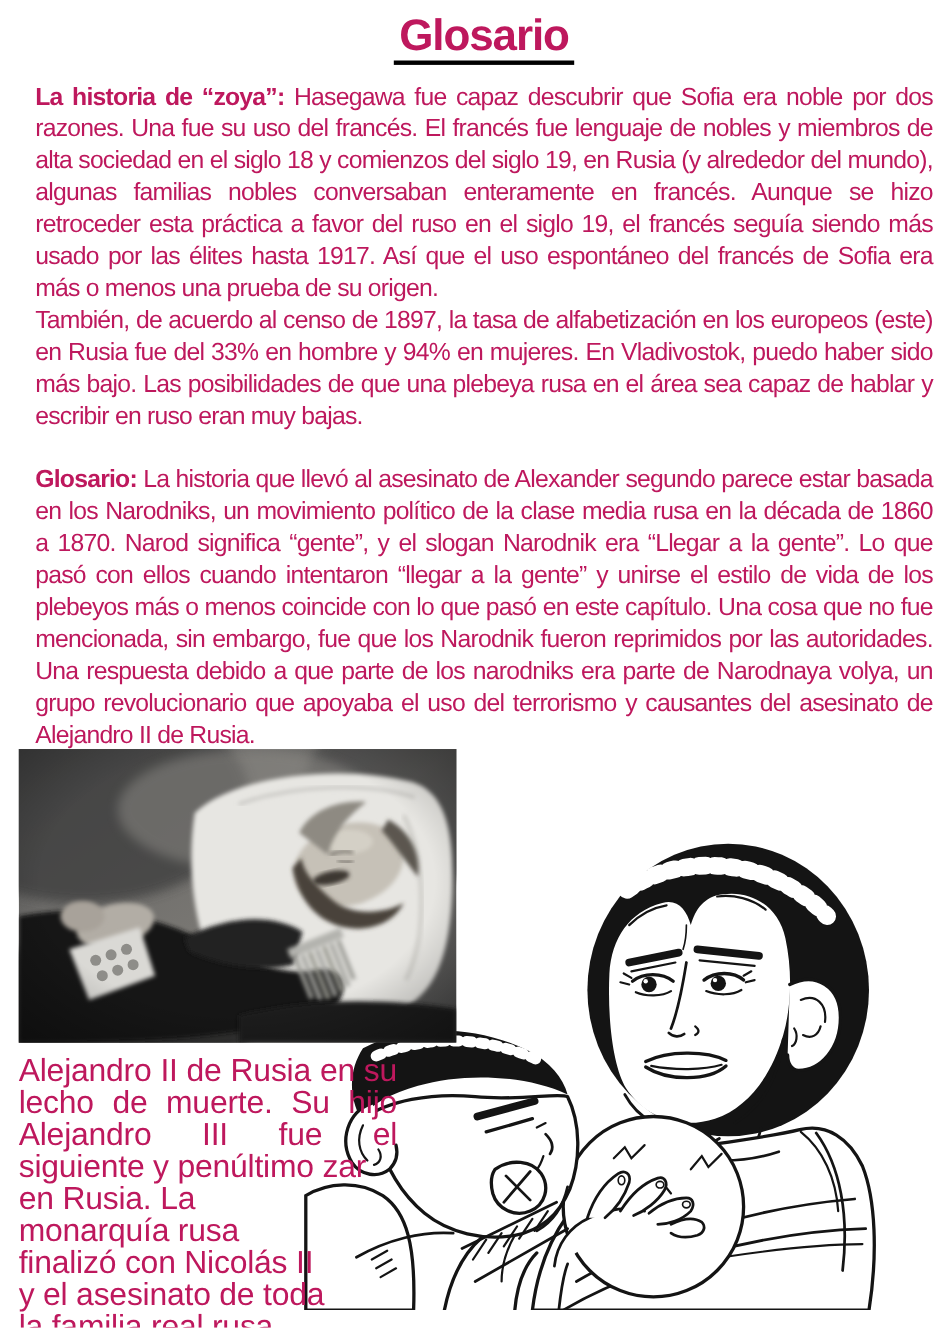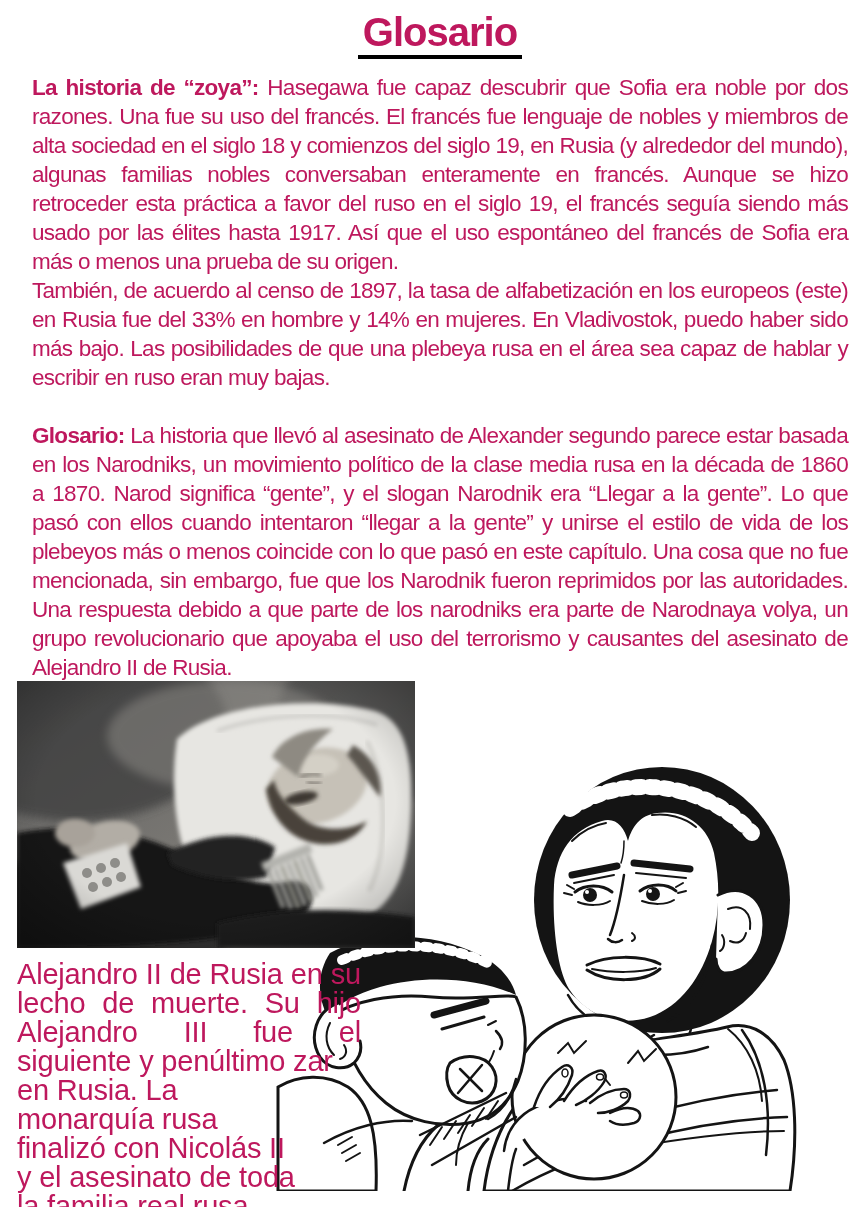--- a/index.html
+++ b/index.html
@@ -49,21 +49,21 @@
 <div class="page">
 
   <div class="content">
     <div class="title-wrap">
       <span class="page-title">Glosario</span>
     </div>
 
     <p class="para">
       <span class="term">La historia de “zoya”:</span>
       <span>Hasegawa fue capaz descubrir que Sofia era noble por dos razones. Una fue su uso del francés. El francés fue lenguaje de nobles y miembros de alta sociedad en el siglo 18 y comienzos del siglo 19, en Rusia (y alrededor del mundo), algunas familias nobles conversaban enteramente en francés. Aunque se hizo retroceder esta práctica a favor del ruso en el siglo 19, el francés seguía siendo más usado por las élites hasta 1917. Así que el uso espontáneo del francés de Sofia era más o menos una prueba de su origen.</span>
-      <span style="display:block">También, de acuerdo al censo de 1897, la tasa de alfabetización en los europeos (este) en Rusia fue del 33% en hombre y 14% en mujeres. En Vladivostok, puedo haber sido más bajo. Las posibilidades de que una plebeya rusa en el área sea capaz de hablar y escribir en ruso eran muy bajas.</span>
+      <span style="display:block">También, de acuerdo al censo de 1897, la tasa de alfabetización en los europeos (este) en Rusia fue del 33% en hombre y 94% en mujeres. En Vladivostok, puedo haber sido más bajo. Las posibilidades de que una plebeya rusa en el área sea capaz de hablar y escribir en ruso eran muy bajas.</span>
     </p>
 
     <p class="para">
       <span class="term">Glosario:</span>
       <span>La historia que llevó al asesinato de Alexander segundo parece estar basada en los Narodniks, un movimiento político de la clase media rusa en la década de 1860 a 1870. Narod significa “gente”, y el slogan Narodnik era “Llegar a la gente”. Lo que pasó con ellos cuando intentaron “llegar a la gente” y unirse el estilo de vida de los plebeyos más o menos coincide con lo que pasó en este capítulo. Una cosa que no fue mencionada, sin embargo, fue que los Narodnik fueron reprimidos por las autoridades. Una respuesta debido a que parte de los narodniks era parte de Narodnaya volya, un grupo revolucionario que apoyaba el uso del terrorismo y causantes del asesinato de Alejandro II de Rusia.</span>
     </p>
   </div>
 
   <div class="figure-photo" role="img" aria-label="Fotografía en blanco y negro de Alejandro II de Rusia en su lecho de muerte">
     <svg width="398" height="267" viewBox="0 0 398 267">

